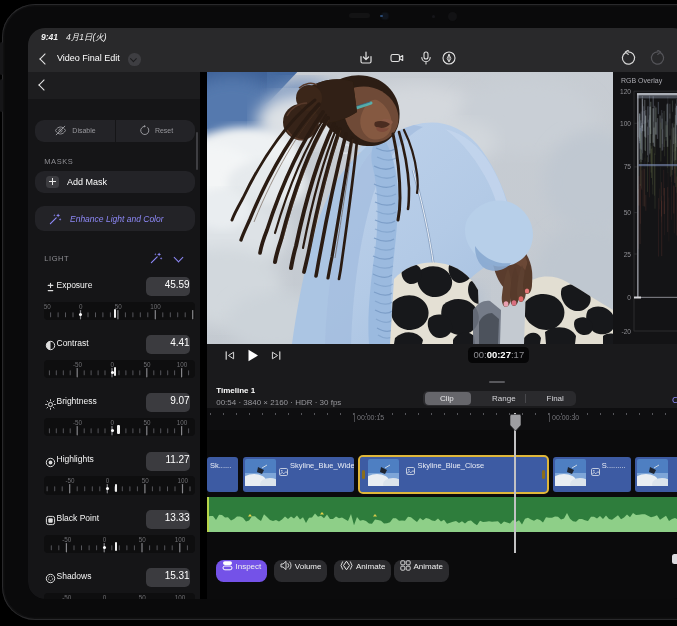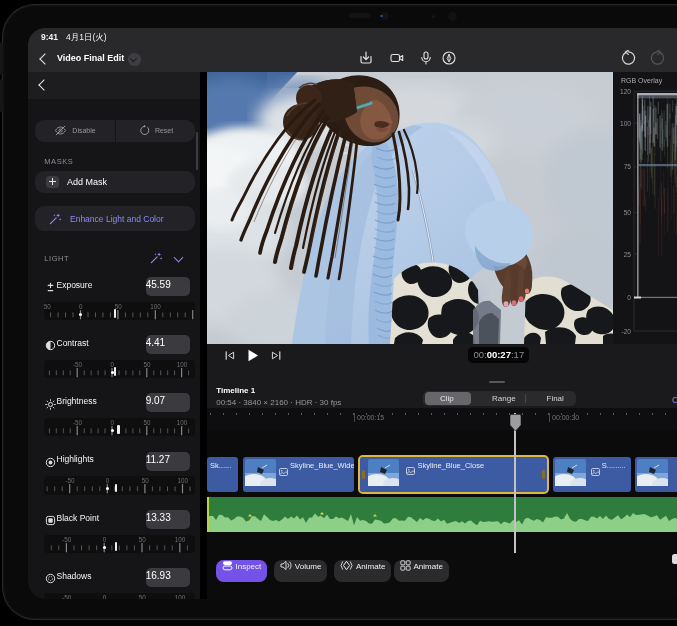--- a/index.html
+++ b/index.html
@@ -4,53 +4,53 @@
 * { margin:0; padding:0; box-sizing:border-box; }
 html,body { width:677px; height:626px; background:#000; overflow:hidden; }
 body { font-family:"Liberation Sans", sans-serif; -webkit-font-smoothing:antialiased; }
 .abs { position:absolute; }
 #device { position:absolute; left:2px; top:4px; width:712px; height:616px; border-radius:33px;
   background:#0a0a0b; box-shadow: inset 0 0 0 1px #29292b, inset 0 0 0 2.5px #101011; }
 #screen { position:absolute; left:28px; top:28px; width:662px; height:571px; border-radius:17px;
   background:#000; overflow:hidden; }
 
 #topbar { position:absolute; left:0; top:0; width:662px; height:44px; background:#29292b; }
-#status { position:absolute; left:13px; top:3.5px; font-size:8.5px; color:#f2f2f2; }
+#status { position:absolute; left:13px; top:3.5px; font-size:8.5px; color:#f2f2f2;font-style:italic; }
 #status b { font-weight:bold; margin-right:8px; }
 .chev-l { width:8px; height:8px; border-left:1.8px solid #e8e8e8; border-bottom:1.8px solid #e8e8e8; transform:rotate(45deg); }
 #title-chev { position:absolute; left:13px; top:27px; }
-#title { position:absolute; left:29px; top:24.5px; font-size:9px; font-weight:bold; color:#fff; }
+#title { position:absolute; left:29px; top:24.5px; font-size:9px; font-weight:normal; color:#fff; }
 #title-dd { position:absolute; left:100px; top:25px; width:12.6px; height:12.6px; border-radius:50%; background:#3e3e42; }
 #title-dd:after { content:""; position:absolute; left:3.4px; top:3.2px; width:4.4px; height:4.4px; border-left:1.6px solid #1c1c1e; border-bottom:1.6px solid #1c1c1e; transform:rotate(-45deg); }
 .tic { position:absolute; top:22px; }
 
 #lpanel { position:absolute; left:0; top:44px; width:172px; height:528px; background:#151517; }
 #lp-head { position:absolute; left:0; top:0; width:172px; height:27px; background:#1d1d1f; }
 #lp-head .chev-l { position:absolute; left:12px; top:9px; }
 #lp-title { position:absolute; left:0; top:8px; width:172px; text-align:center; font-size:9.2px; font-weight:bold; color:#fff; }
 .card { position:absolute; left:7.3px; width:160px; background:#232327; border-radius:9px; }
 #dis-res { top:47.8px; height:22.2px; }
 #dis-res .half { position:absolute; top:0; height:100%; width:79.5px; display:flex; align-items:center; justify-content:center; gap:5px; color:#98989d; font-size:7px; }
 #dis-res .div { position:absolute; left:79.5px; top:0; width:1.5px; height:100%; background:#151517; }
 .seclbl { position:absolute; left:16.2px; font-size:7.5px; color:#8e8e93; letter-spacing:0.6px; }
 #addmask { top:98.8px; height:21.8px; }
 #addmask .plus { position:absolute; left:10.7px; top:4.8px; width:12.6px; height:12.3px; background:#3c3c40; border-radius:3.5px; }
 #addmask .plus:before { content:""; position:absolute; left:2.8px; top:5.6px; width:7px; height:1.2px; background:#e8e8e8; }
 #addmask .plus:after { content:""; position:absolute; left:5.7px; top:2.7px; width:1.2px; height:7px; background:#e8e8e8; }
 #addmask .t { position:absolute; left:31.7px; top:6px; font-size:9px; color:#fff;text-align:center; }
 #enhance { top:134px; height:24.9px; }
 #enhance .w { position:absolute; left:13px; top:5.6px; }
-#enhance .t { position:absolute; left:34.7px; top:8px; font-size:8.5px; color:#8d88f6; }
+#enhance .t { position:absolute; left:34.7px; top:8px; font-size:8.5px; color:#8d88f6;font-style:italic; }
 #light-wand { position:absolute; left:121px; top:178.5px; }
 #light-chev { position:absolute; left:147px; top:182px; width:7px; height:7px; border-left:1.8px solid #8d88f6; border-bottom:1.8px solid #8d88f6; transform:rotate(-45deg); }
 
 .srow { position:absolute; left:0; width:172px; height:15px; }
 .sic { position:absolute; left:17px; top:2px; }
 .slbl { position:absolute; left:28.5px; top:2.5px; font-size:8.5px; color:#f5f5f5; }
-.sval { position:absolute; left:117.7px; top:-0.2px; width:44px; height:19px; background:#3b3b3f; border-radius:5px; color:#fff; font-size:10px; text-align:left; line-height:15.4px; }
+.sval { position:absolute; left:117.7px; top:-0.2px; width:44px; height:19px; background:#3b3b3f; border-radius:5px; color:#fff; font-size:10px; text-align:right; line-height:15.4px; }
 .strack { position:absolute; left:16.3px; width:151.2px; height:18.4px; background:#0e0e0f; border-radius:4px; overflow:hidden; }
 .stick-lbl { position:absolute; top:1px; width:20px; text-align:center; font-size:6.3px; color:#6f6f73; }
 .stick { position:absolute; left:0; top:6px; }
 .sdot { position:absolute; top:11px; width:3.2px; height:3.2px; border-radius:50%; background:#fff; }
 .scur { position:absolute; top:7.4px; width:2.2px; height:8.8px; border-radius:1.1px; background:#f0f0f0; }
 
 #gapcol { position:absolute; left:172px; top:44px; width:7px; height:528px; background:#000; }
 #video { position:absolute; left:179px; top:44px; width:406px; height:272px; }
 #scope { position:absolute; left:585px; top:44px; width:77px; height:272px; background:#131315; }
 
@@ -367,21 +367,21 @@
         </svg>
   <div class="sdot" style="left:58.6px"></div>
   <div class="scur" style="left:70.5px"></div>
 </div>
 <div class="srow" style="top:496.3px">
   <div class="sic"><svg width="11" height="11" viewBox="0 0 11 11">
             <circle cx="5.5" cy="5.5" r="4.2" fill="none" stroke="#ddd" stroke-width="1"></circle>
             <circle cx="5.5" cy="5.5" r="2.1" fill="none" stroke="#ddd" stroke-width="0.9" stroke-dasharray="1.3 1"></circle>
           </svg></div>
   <div class="slbl">Shadows</div>
-  <div class="sval">16.93</div>
+  <div class="sval">15.31</div>
 </div>
 <div class="strack" style="top:520.8px">
   <div class="stick-lbl" style="left:12.4px">-50</div>
         <div class="stick-lbl" style="left:50.2px">0</div>
         <div class="stick-lbl" style="left:88.0px">50</div>
         <div class="stick-lbl" style="left:125.8px">100</div>
   <svg class="stick" width="152" height="13" viewBox="0 0 152 13">
           <rect x="6.8" y="4.2" width="1.0" height="5.0" rx="0.5" fill="#56565b"></rect>
           <rect x="14.3" y="4.2" width="1.0" height="5.0" rx="0.5" fill="#56565b"></rect>
           <rect x="21.8" y="2.0" width="1.2" height="9.4" rx="0.6" fill="#86868a"></rect>

